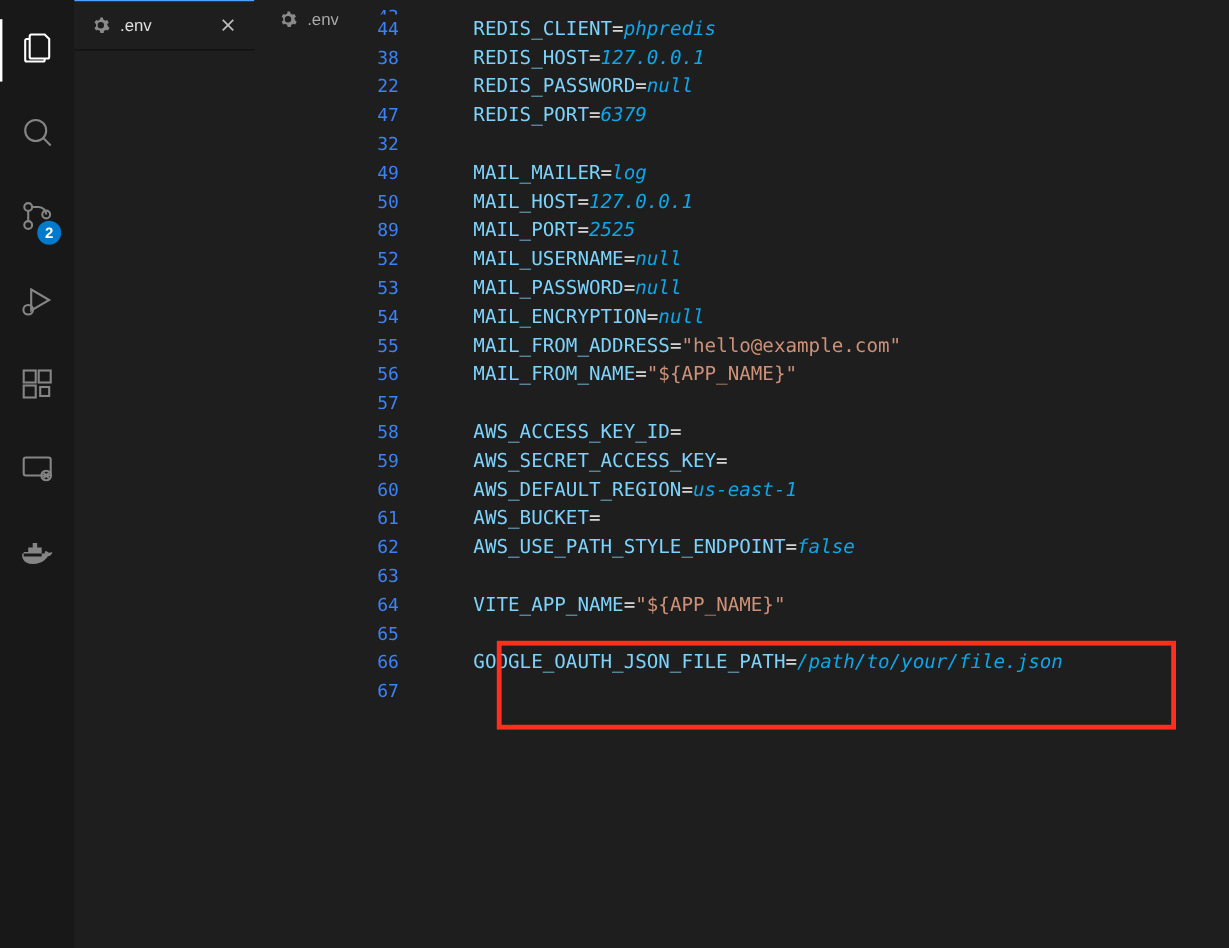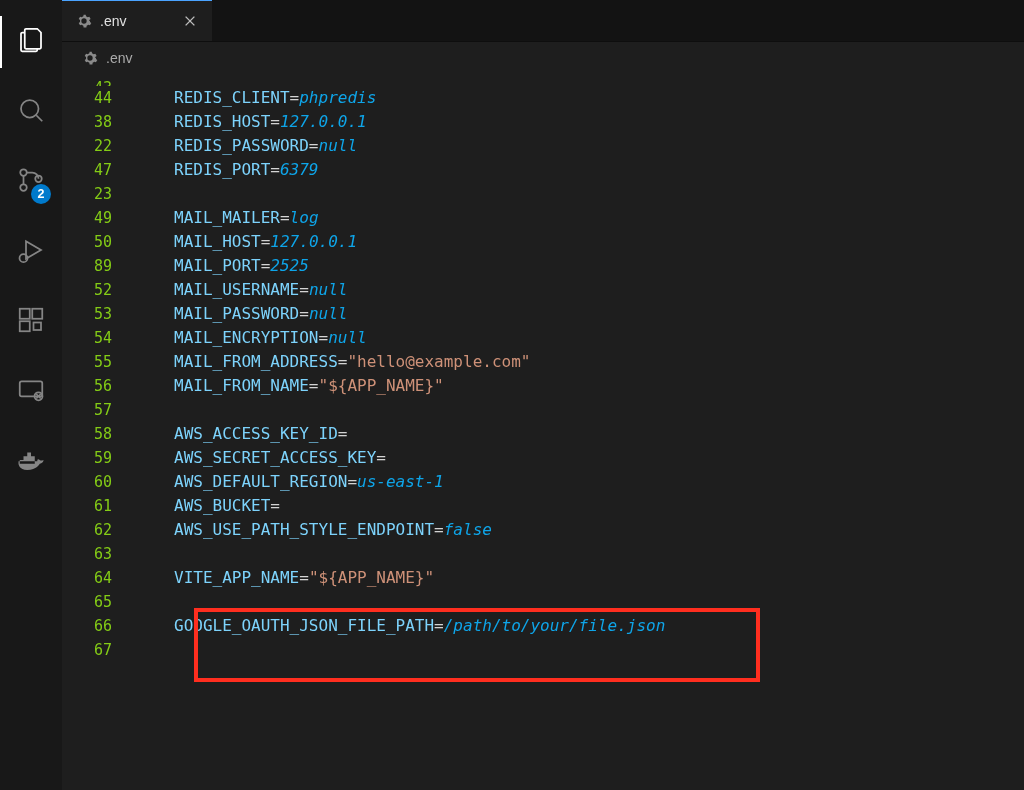--- a/index.html
+++ b/index.html
@@ -57,21 +57,21 @@
     min-width: 20px;
     height: 20px;
     border-radius: 10px;
     display: flex;
     align-items: center;
     justify-content: center;
     padding: 0 4px;
   }
 
   
-  .main { flex: 1; display: flex; flex-direction: column; background: #1e1e1e; min-width: 0; }
+  .main { flex: 1; display: flex; background: #1e1e1e; min-width: 0; }
 
   .tab-bar {
     height: 42px;
     background: #131313;
     display: flex;
     align-items: stretch;
     border-bottom: 1px solid #0e0e0e;
   }
   .tab {
     display: flex;
@@ -108,21 +108,21 @@
     display: flex;
     font-family: ui-monospace, Menlo, Monaco, Consolas, monospace;
     font-size: 16px;
     background: #1e1e1e;
     overflow: hidden;
     position: relative;
   }
   .gutter {
     width: 78px;
     text-align: right;
-    color: #84cc16;
+    color: #3b82f6;
     padding-top: 2px;
     user-select: none;
   }
   .gutter .ln {
     padding-right: 28px;
     height: 24px;
     line-height: 24px;
     font-size: 15px;
   }
   .code {
@@ -248,21 +248,21 @@
       <span>.env</span>
     </div>
 
     <div class="editor">
       <div class="gutter" id="gutter">
           <div class="ln" style="height: 10px; line-height: 24px; overflow: hidden;">43</div>
           <div class="ln">44</div>
           <div class="ln">38</div>
           <div class="ln">22</div>
           <div class="ln">47</div>
-          <div class="ln">23</div>
+          <div class="ln">32</div>
           <div class="ln">49</div>
           <div class="ln">50</div>
           <div class="ln">89</div>
           <div class="ln">52</div>
           <div class="ln">53</div>
           <div class="ln">54</div>
           <div class="ln">55</div>
           <div class="ln">56</div>
           <div class="ln">57</div>
           <div class="ln">58</div>

